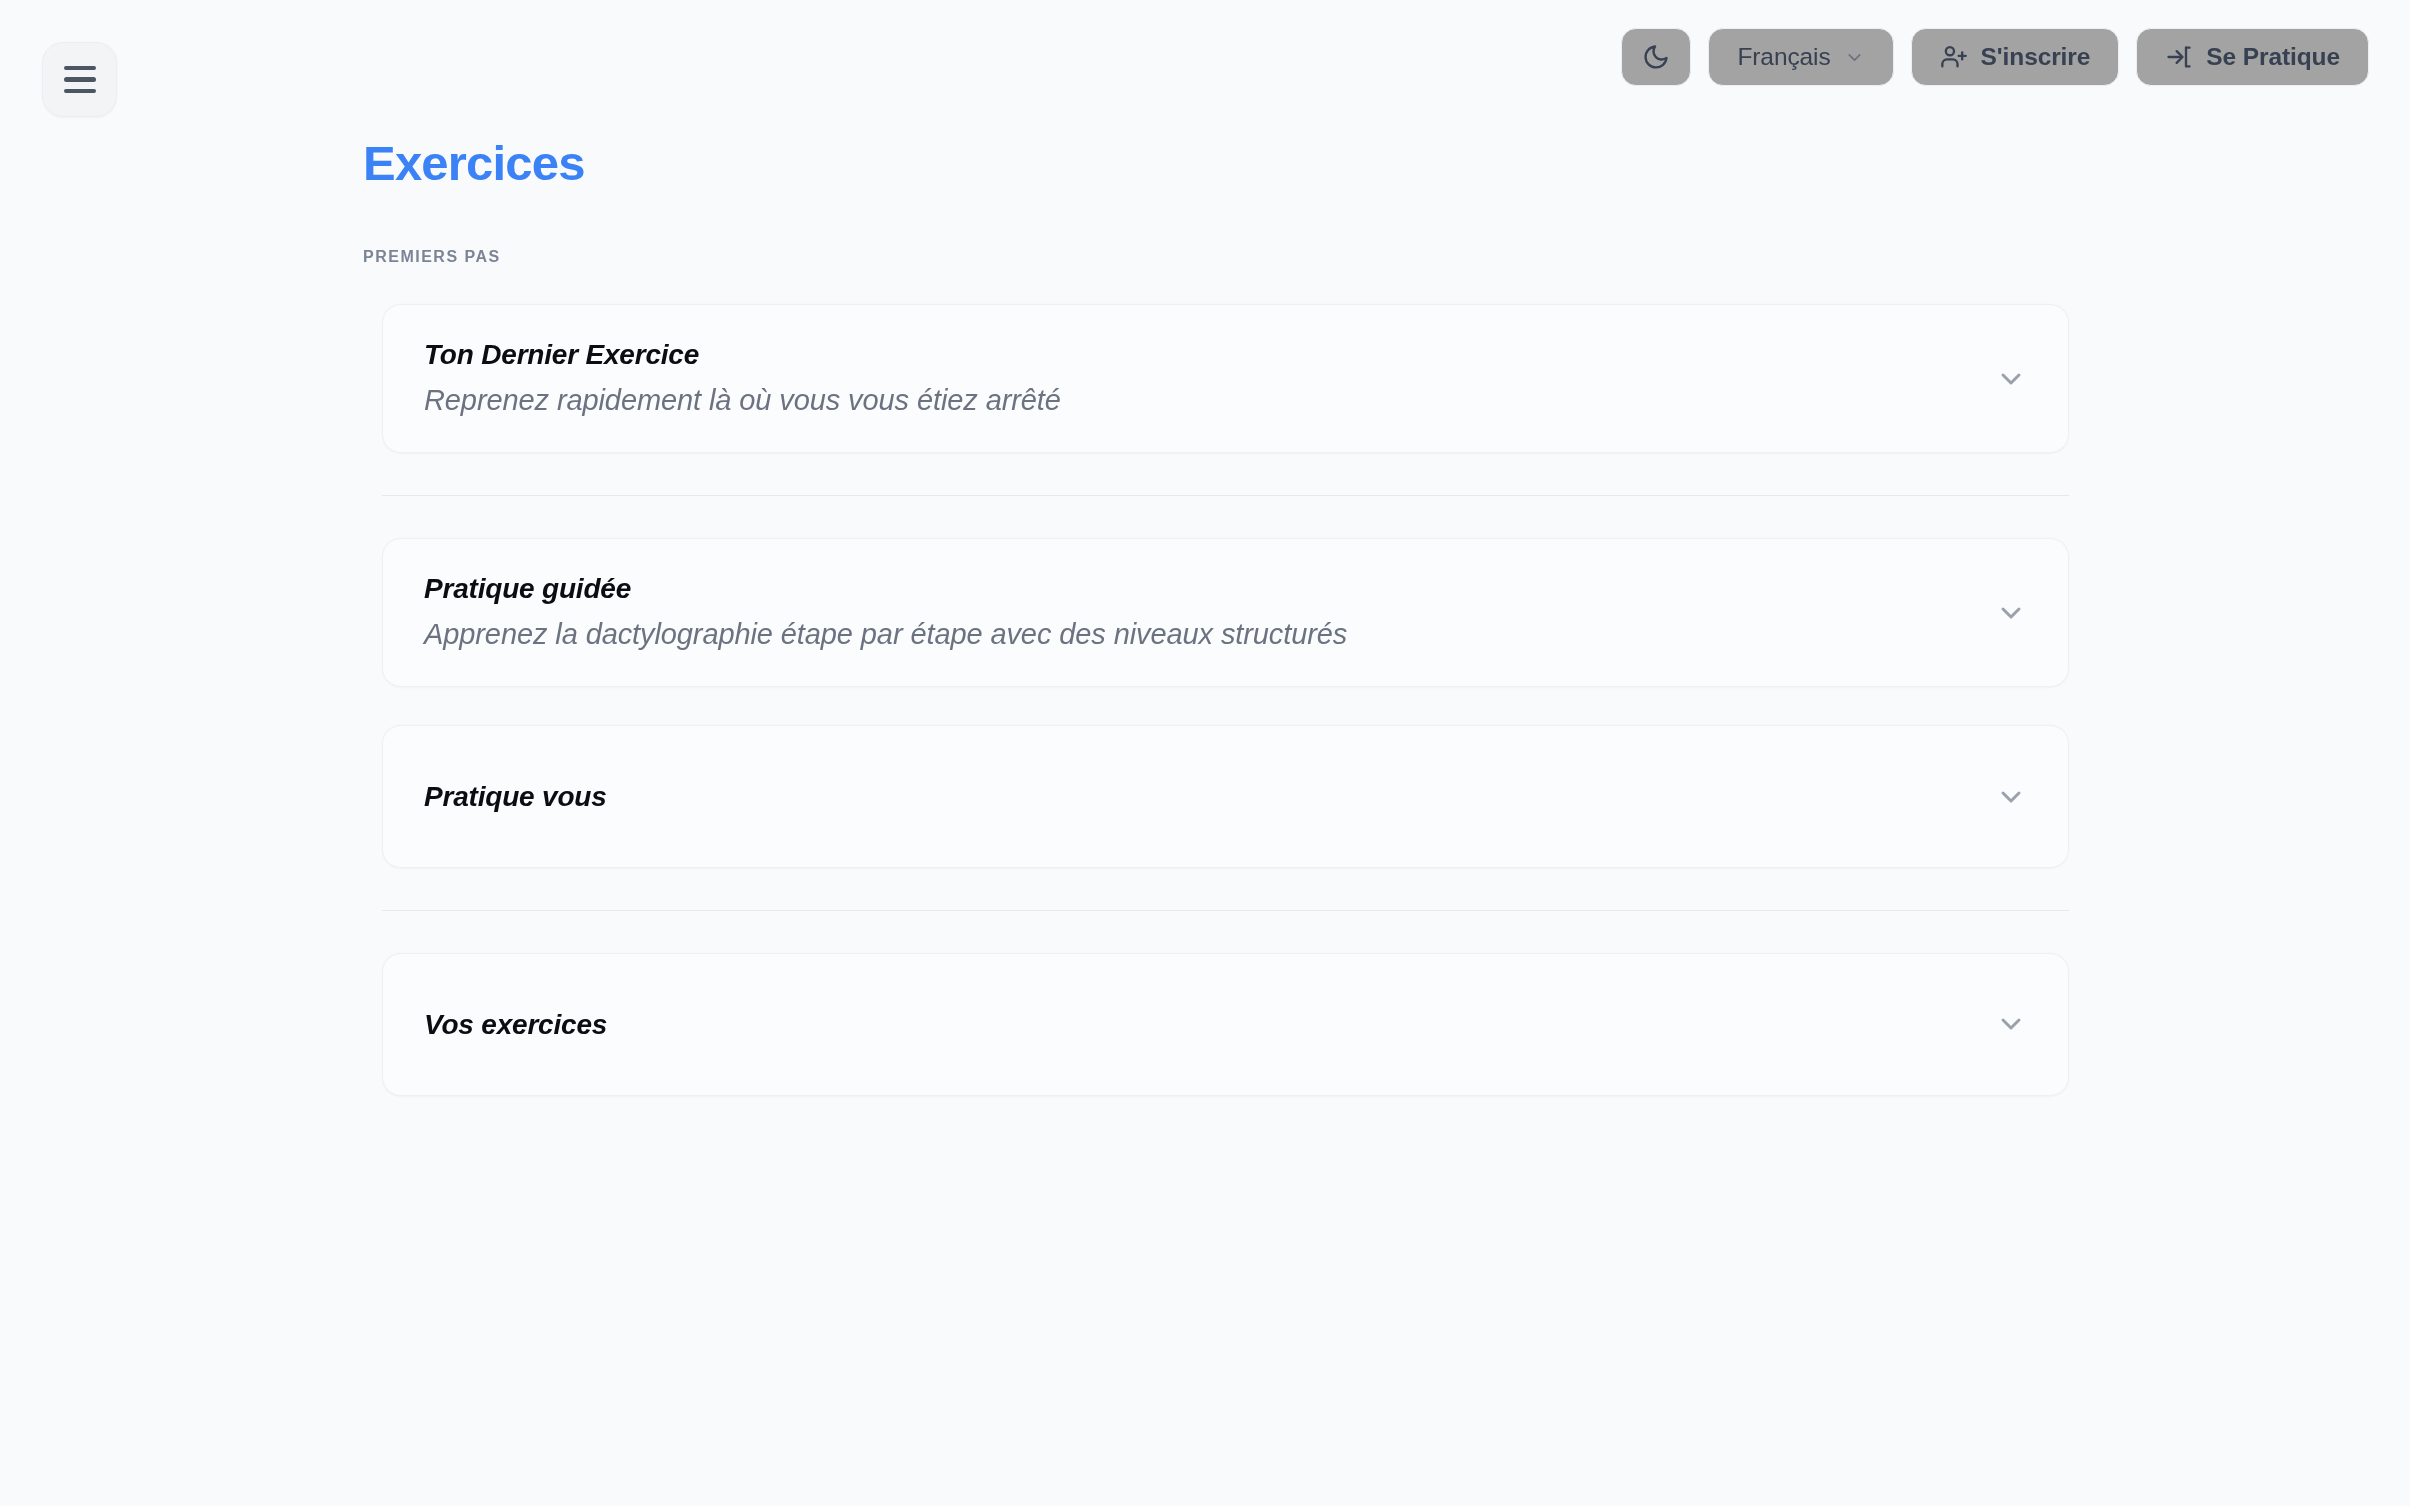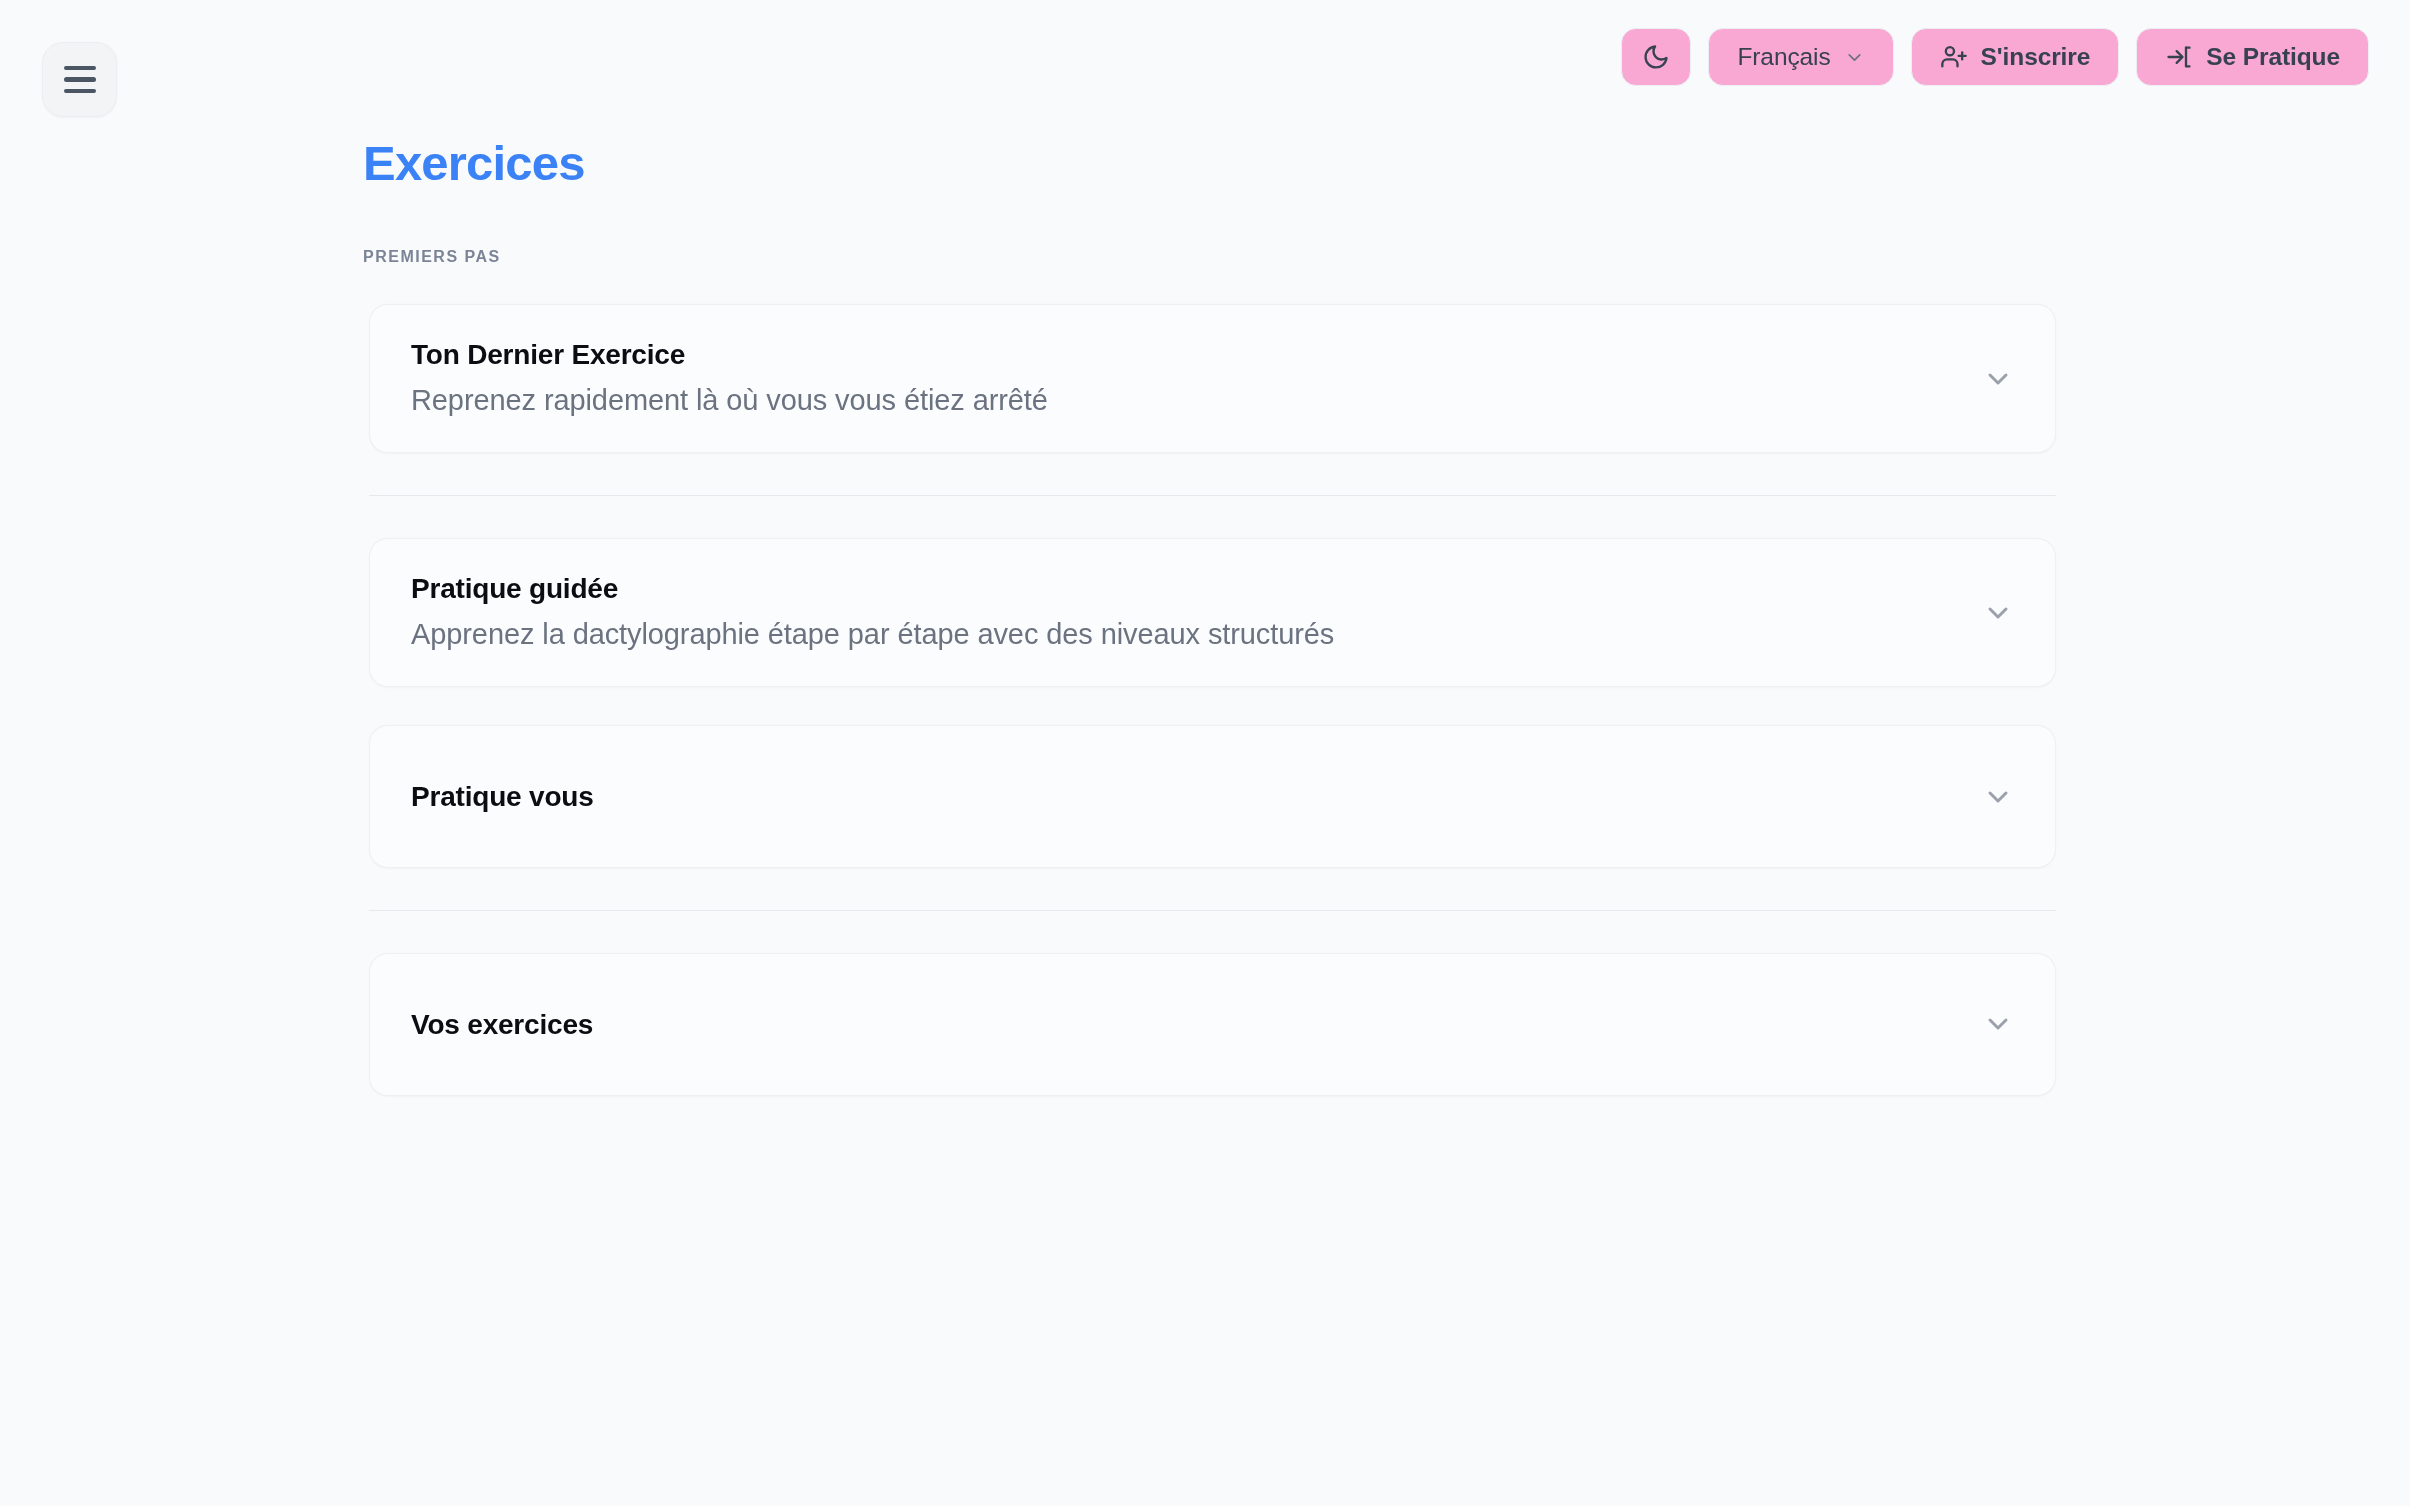--- a/index.html
+++ b/index.html
@@ -53,21 +53,21 @@
     right: 41px;
     top: 28px;
     display: flex;
     align-items: center;
     gap: 17px;
   }
 
   .hbtn {
     height: 58px;
     border-radius: 15px;
-    background: #f9a8d4;
+    background: #a3a3a3;
     border: 0.9px solid #eceef1;
     display: flex;
     align-items: center;
     justify-content: center;
     gap: 13px;
     padding: 0 28px;
     cursor: pointer;
     color: #374151;
     font-size: 24.5px;
     font-weight: 700;
@@ -118,23 +118,24 @@
     left: 363px;
     top: 139px;
     font-size: 16px;
     font-weight: 700;
     color: #7b8496;
     letter-spacing: 1.5px;
   }
 
   .cards {
     position: absolute;
-    left: 369px;
+    left: 382px;
     top: 195px;
     width: 1687px;
+    font-style: italic;
   }
 
   .card {
     position: relative;
     width: 1687px;
     min-height: 143px;
     border-radius: 19px;
     background: #fbfcfd;
     border: 0.9px solid #eef0f2;
     box-shadow: 0 0.9px 1.9px rgba(16,24,40,0.035);

